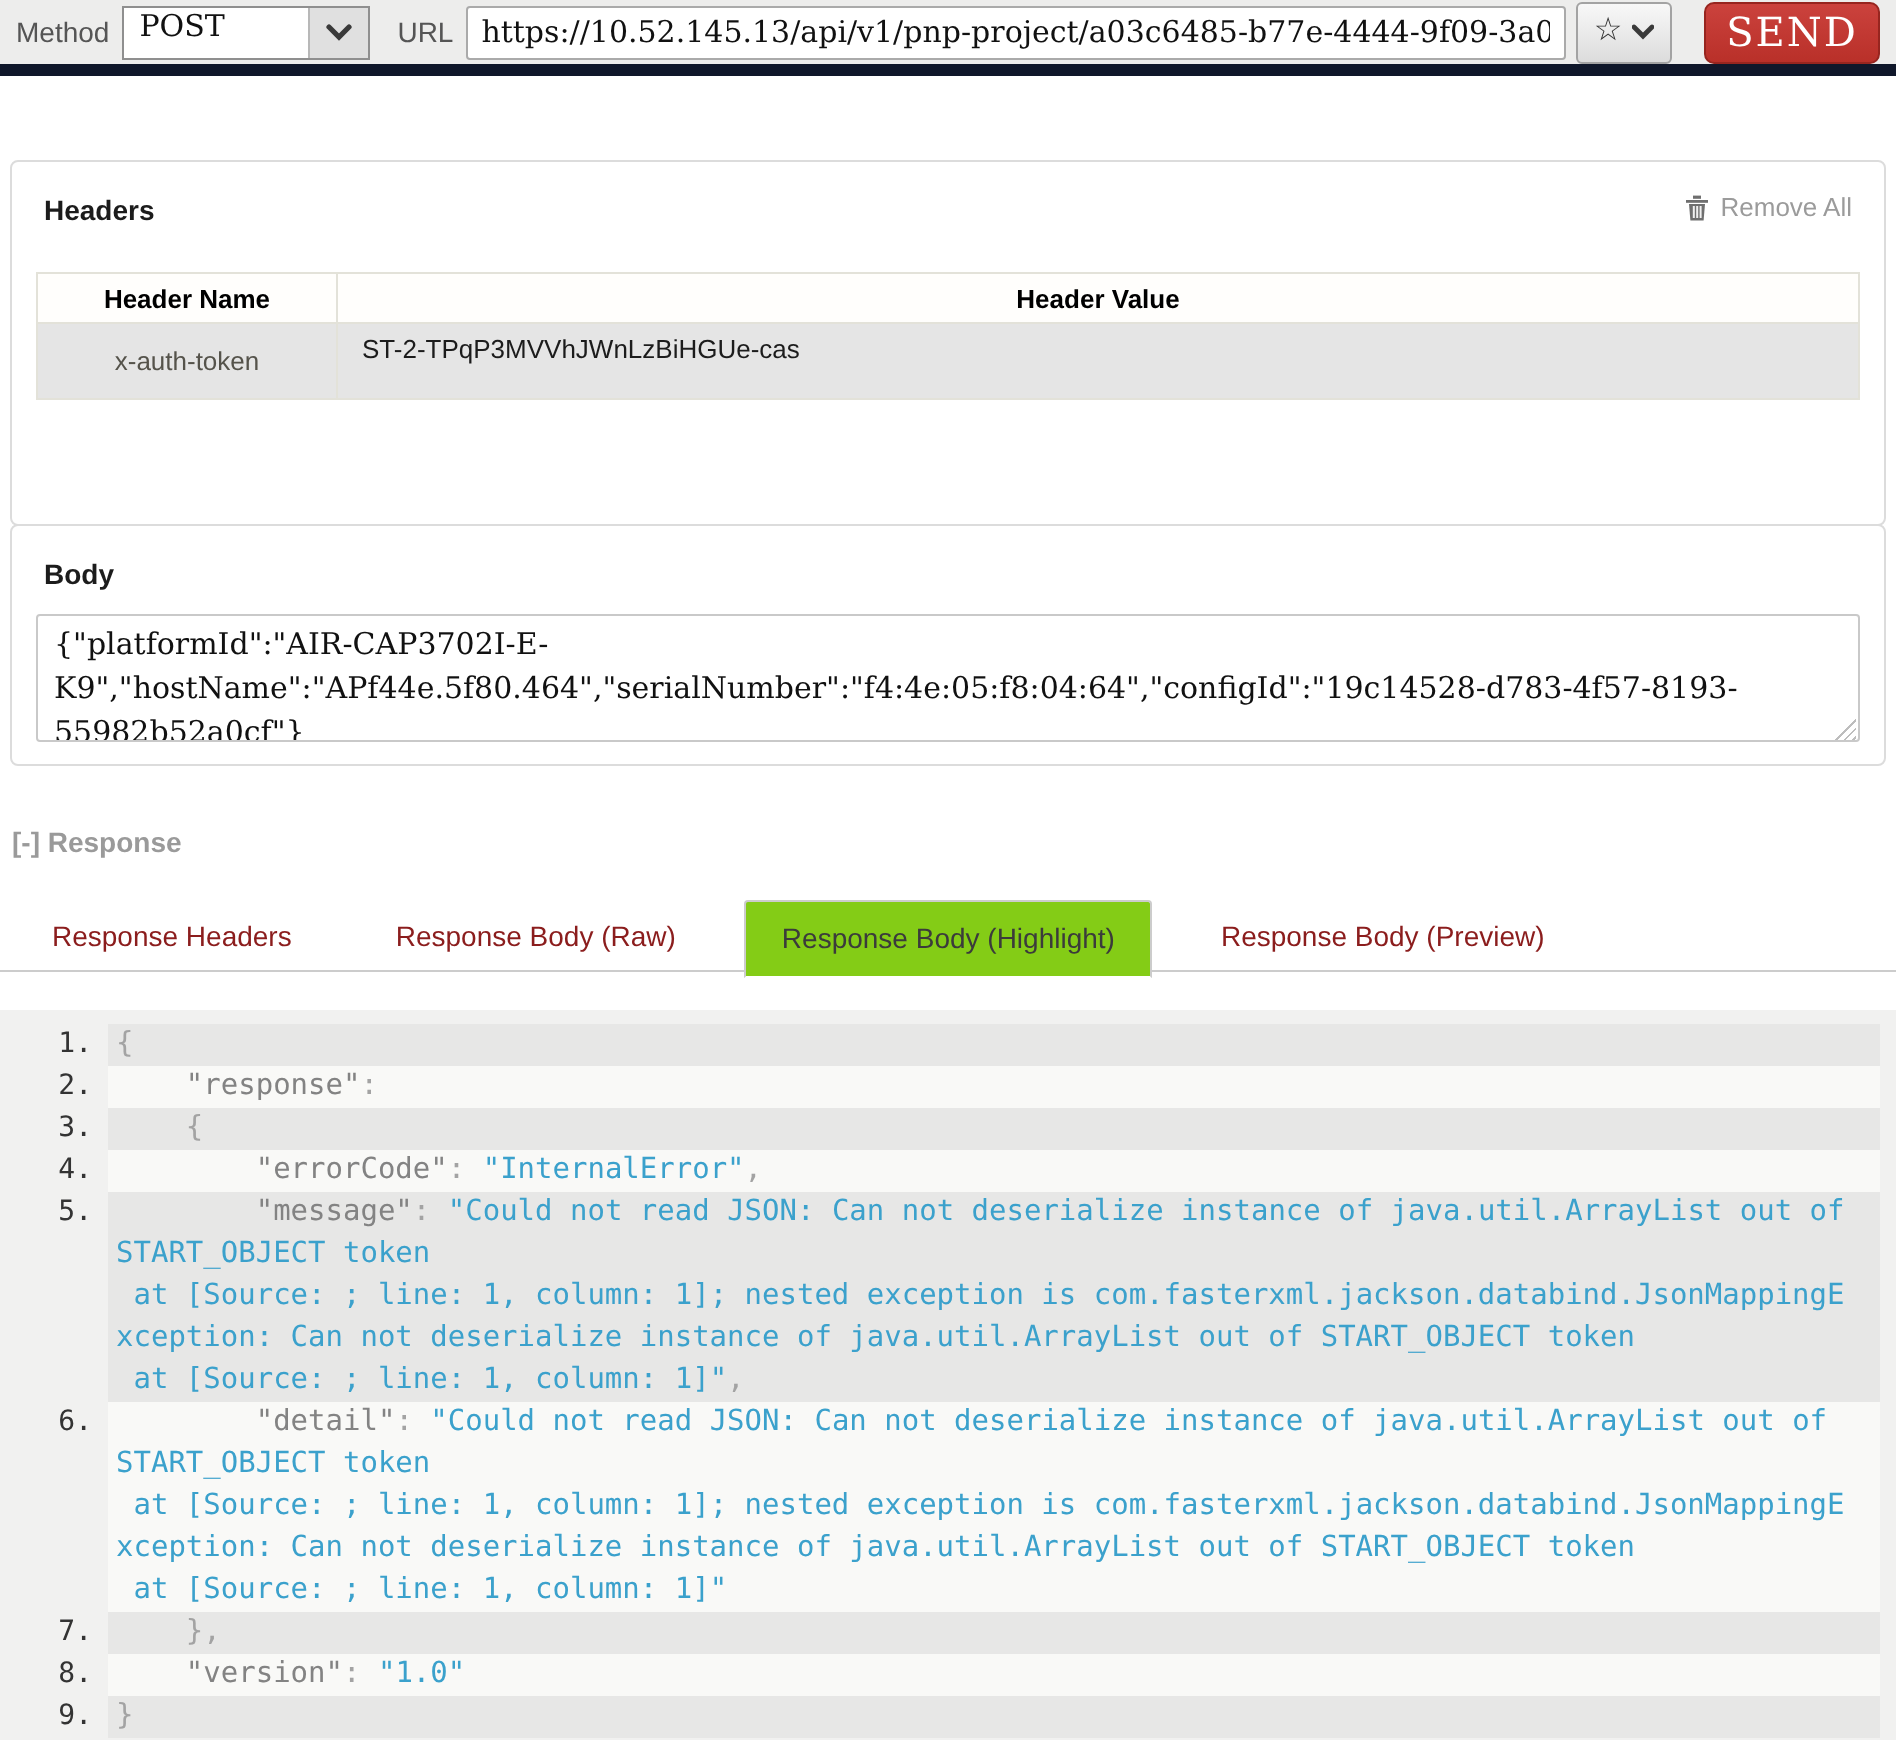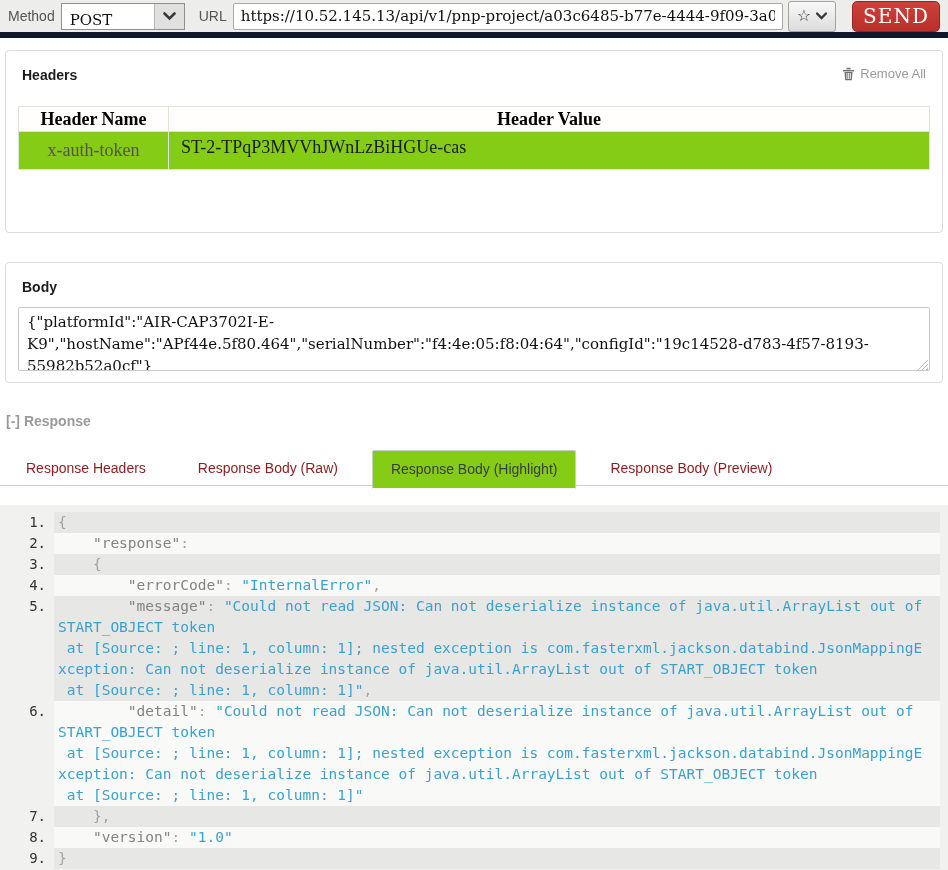--- a/index.html
+++ b/index.html
@@ -15,21 +15,21 @@
     position: absolute; top: 0; left: 0; right: 0; height: 38px;
     background: #ededec;
     border-bottom: 6px solid #0f172a;
     display: flex; align-items: center;
     padding: 0 8px; box-sizing: border-box;
   }
   .bar-label { color: #555; font-size: 14px; margin-right: 6px; }
   .method-select {
     width: 124px; height: 27px; background: #fff;
     border: 1px solid #8f8f8f;
-    display: flex; align-items: flex-end; justify-content: space-between;
+    display: flex; align-items: flex-start; justify-content: space-between;
     margin-right: 14px; cursor: pointer; box-sizing: border-box;
   }
   .method-select .sel-value {
     padding-left: 8px; font-family: "DejaVu Serif", serif; font-size: 15px; color: #111;
   }
   .method-select .sel-dd {
     width: 29px; height: 100%; background: #e0e0e0; border-left: 1px solid #b8b8b8;
     display: flex; align-items: center; justify-content: center;
   }
   .url-input {
@@ -51,50 +51,50 @@
     border: 1px solid #97251f; border-radius: 5px;
     color: #fff; font-family: "DejaVu Serif", serif; font-size: 20px;
     letter-spacing: 1px; display: flex; align-items: center; justify-content: center;
     cursor: pointer;
   }
   
   .panel {
     position: absolute; left: 5px; right: 5px;
     border: 1px solid #dcdcdc; border-radius: 4px; background: #fff;
   }
-  #headers-panel { top: 50px; height: 181px; }
+  #headers-panel { top: 80px; height: 181px; }
   #body-panel    { top: 262px; height: 119px; }
   .panel-title {
     position: absolute; top: 16px; left: 16px;
     font-weight: bold; font-size: 14px; color: #1c1c1c;
   }
   .remove-all {
     position: absolute; top: 15px; right: 16px;
     color: #9b9b9b; font-size: 13px;
     display: flex; align-items: center; gap: 5px; cursor: pointer;
   }
   
   .headers-table {
     position: absolute; top: 55px; left: 12px; right: 12px;
-    border-collapse: collapse; font-size: 18px; width: calc(100% - 24px); font-family: Liberation Serif, serif;
+    border-collapse: collapse; font-size: 13px; width: calc(100% - 24px);
   }
   .headers-table th, .headers-table td { border: 1px solid #e3e2d9; }
   .headers-table th {
     font-weight: bold; color: #000; background: #fffefc;
     text-align: center; height: 24px; padding: 0 6px;
   }
   .headers-table col.c-name { width: 150px; }
   .headers-table td { height: 38px; box-sizing: border-box; }
   .headers-table td.h-name {
     text-align: center; vertical-align: middle; color: #55534b;
   }
   .headers-table td.h-value {
     text-align: left; vertical-align: top; padding: 5px 12px; color: #1c1c1c;
   }
-  .headers-table tr.r-odd  { background: #84cc16; }
+  .headers-table tr.r-odd  { background: #e5e5e5; }
   .headers-table tr.r-even { background: #fcfbf4; }
   
   .body-textarea {
     position: absolute; top: 44px; left: 12px; right: 12px; height: 64px;
     border: 1px solid #c9c9c9; border-radius: 2px;
     font-family: "DejaVu Serif", serif; font-size: 15px; line-height: 22px;
     color: #111; padding: 3px 8px; resize: none; outline: none;
     box-sizing: border-box; width: calc(100% - 24px); overflow: hidden;
   }
   .resize-grip {

